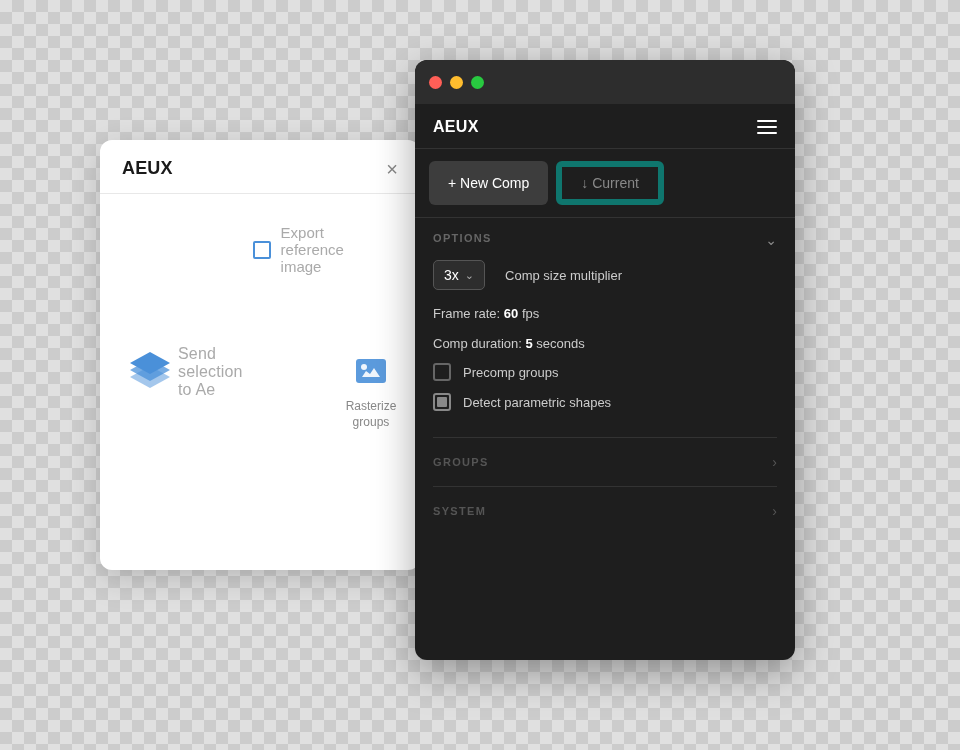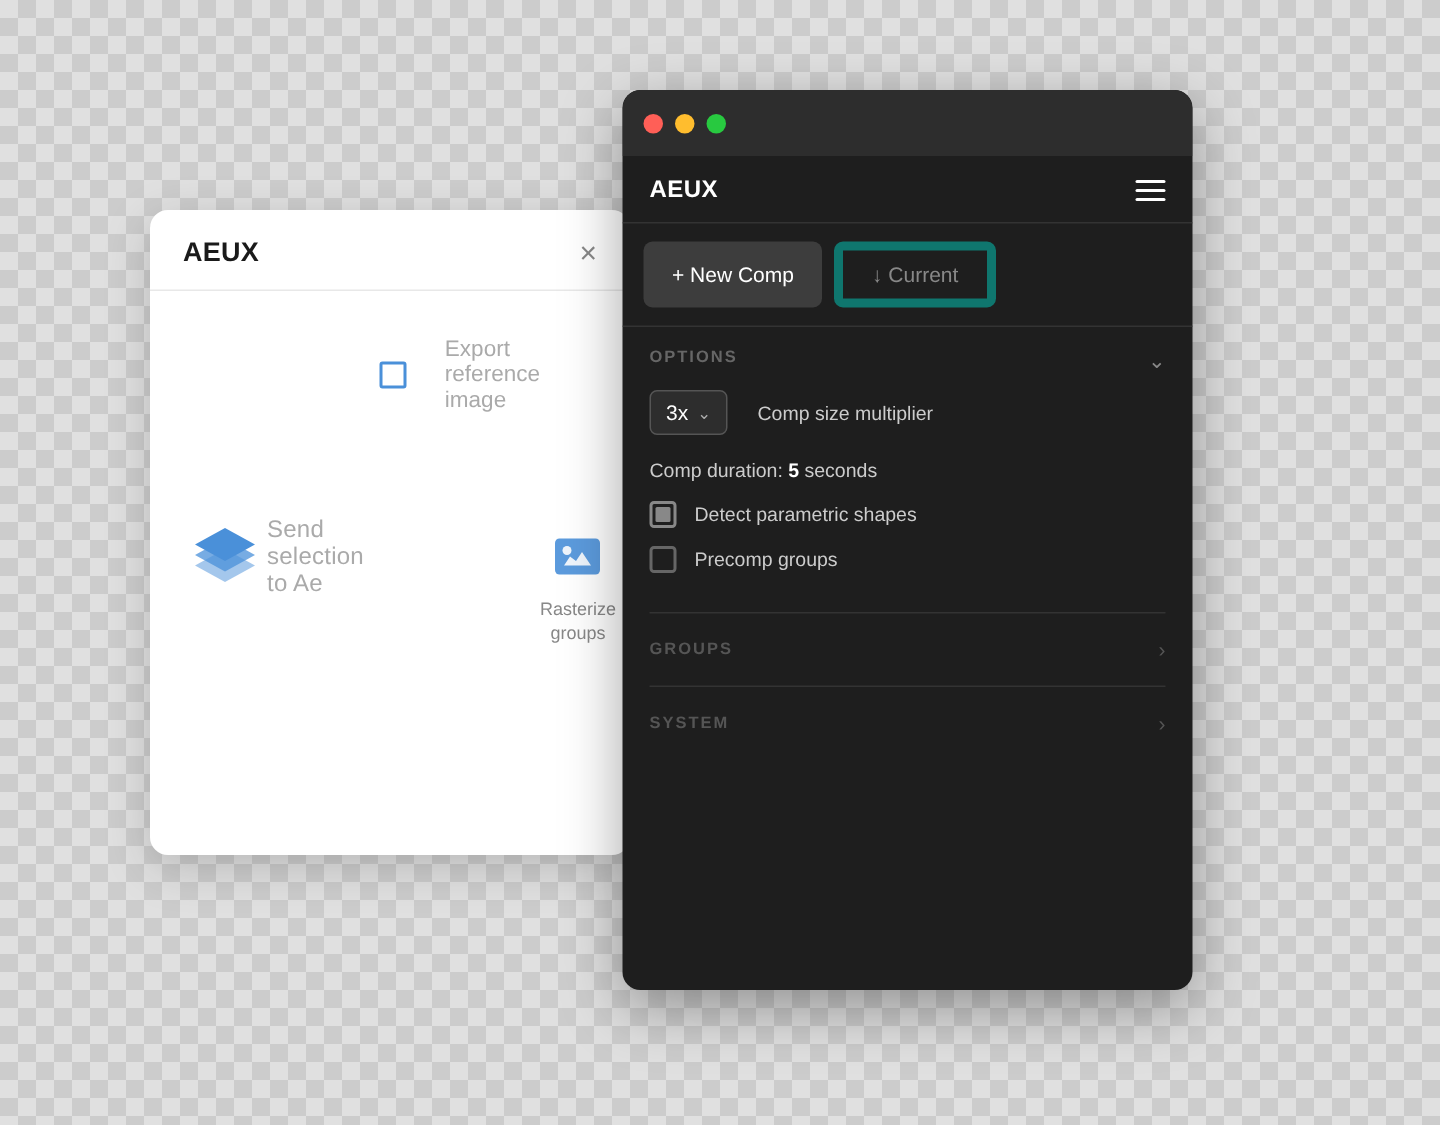--- a/index.html
+++ b/index.html
@@ -89,21 +89,21 @@
     .send-selection-text {
       font-size: 16px;
       color: #aaaaaa;
       margin-bottom: 28px;
       letter-spacing: 0.01em;
     }
 
     .export-checkbox-row {
       display: flex;
       align-items: center;
-      gap: 26px;
+      gap: 10px;
       margin-bottom: 28px;
       align-self: flex-start;
       margin-left: 10px;
     }
 
     .checkbox-outline {
       width: 18px;
       height: 18px;
       border: 2px solid #4a90d9;
       border-radius: 2px;
@@ -459,34 +459,37 @@
     <div class="options-body">
 
       <div class="comp-multiplier-row">
         <div class="multiplier-select">
           <span class="multiplier-value">3x</span>
           <span style="color:#aaa; font-size:11px;">⌄</span>
         </div>
         <span class="multiplier-label">Comp size multiplier</span>
       </div>
 
+      <div class="info-row">
+        <span>Frame rate: </span><span class="info-bold">60</span><span> fps</span>
+      </div>
 
       <div class="info-row">
         <span>Comp duration: </span><span class="info-bold">5</span><span> seconds</span>
+      </div>
+
+      <div class="checkbox-row-dark">
+        <div class="checkbox-dark"></div>
+        <span class="checkbox-dark-label">Precomp groups</span>
       </div>
 
       <div class="checkbox-row-dark">
         <div class="checkbox-dark checkbox-dark-checked"></div>
         <span class="checkbox-dark-label">Detect parametric shapes</span>
       </div>
-
-      <div class="checkbox-row-dark">
-        <div class="checkbox-dark"></div>
-        <span class="checkbox-dark-label">Precomp groups</span>
-      </div>
     </div>
   </div>
 
   <div class="section-divider"></div>
 
   <div class="collapsible-section">
     <span class="collapsible-title">GROUPS</span>
     <span class="chevron-right">›</span>
   </div>
 

